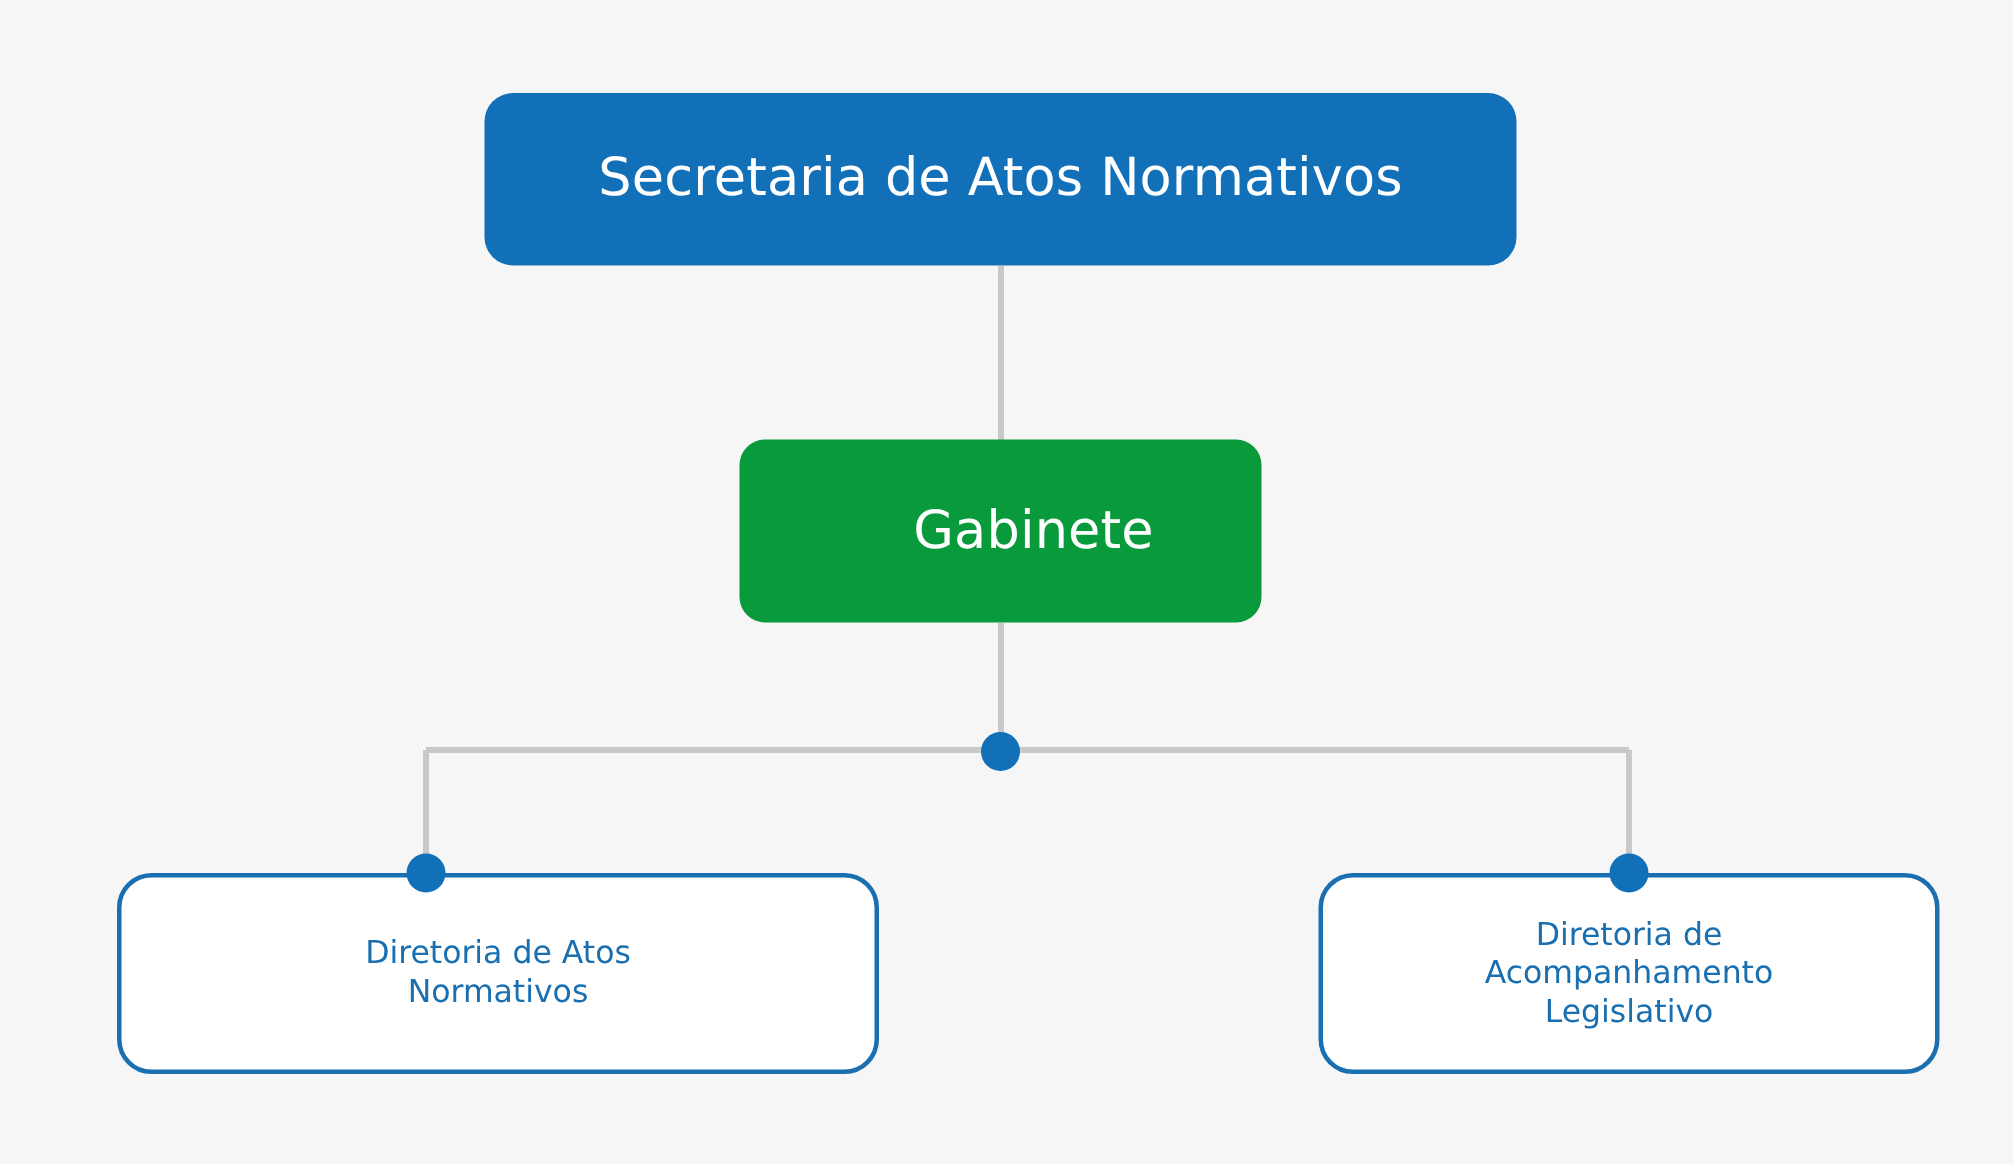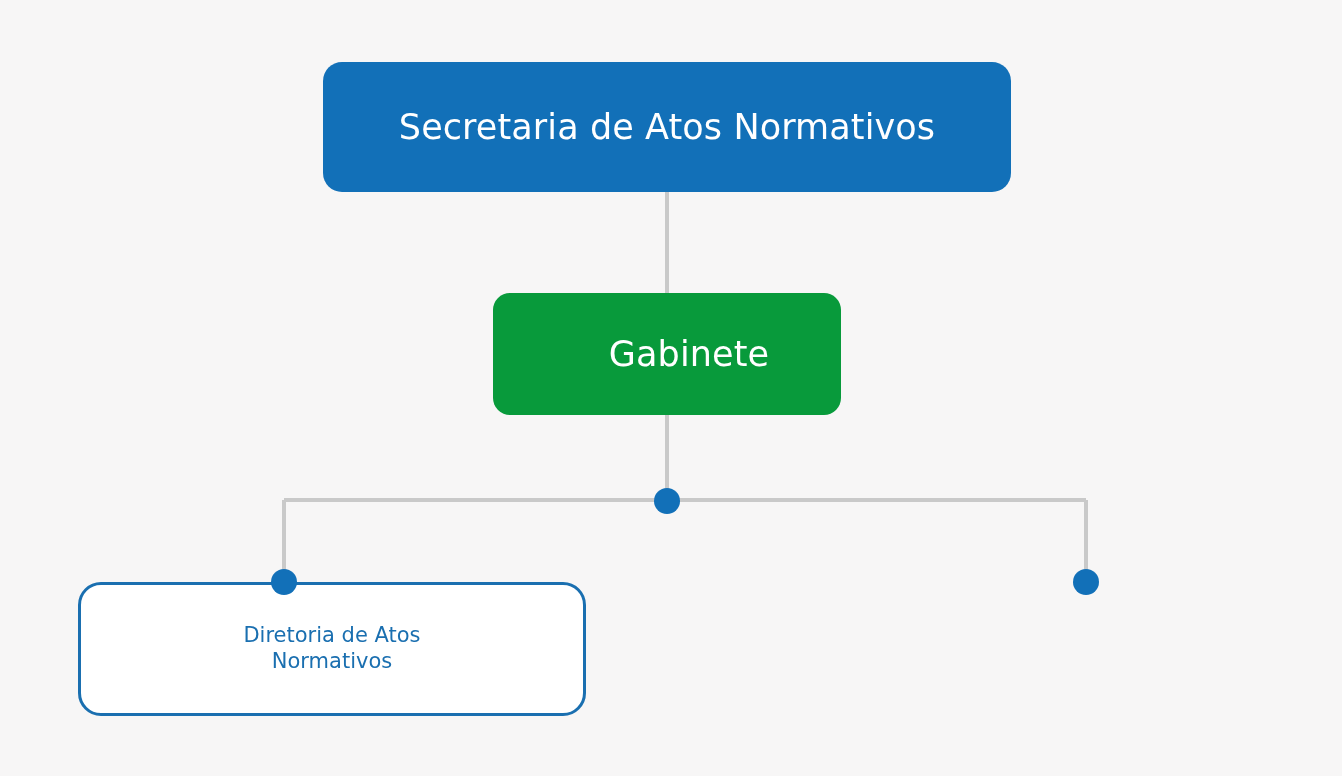--- a/index.html
+++ b/index.html
@@ -37,21 +37,21 @@
     justify-content: center;
     text-align: center;
     line-height: 1.22;
     white-space: pre-line;
   }
 
   .node-root {
     left: 323px;
     top: 62px;
     width: 688px;
-    height: 130px;
+    height: 115px;
     background: #1270b8;
     border-radius: 19px;
     color: #ffffff;
     font-size: 35px;
     font-weight: 400;
     letter-spacing: 0.1px;
   }
 
   .node-cabinet {
     left: 493px;
@@ -112,18 +112,21 @@
     </g>
   </svg>
 
   <div class="node node-root">Secretaria de Atos Normativos</div>
 
   <div class="node node-cabinet">Gabinete</div>
 
   <div class="node node-leaf node-leaf-left">Diretoria de Atos
 Normativos</div>
 
+  <div class="node node-leaf node-leaf-right">Diretoria de
+Acompanhamento
+Legislativo</div>
 
   <div class="dot dot-junction"></div>
   <div class="dot dot-left"></div>
   <div class="dot dot-right"></div>
 
 </div>
 
 </body></html>

